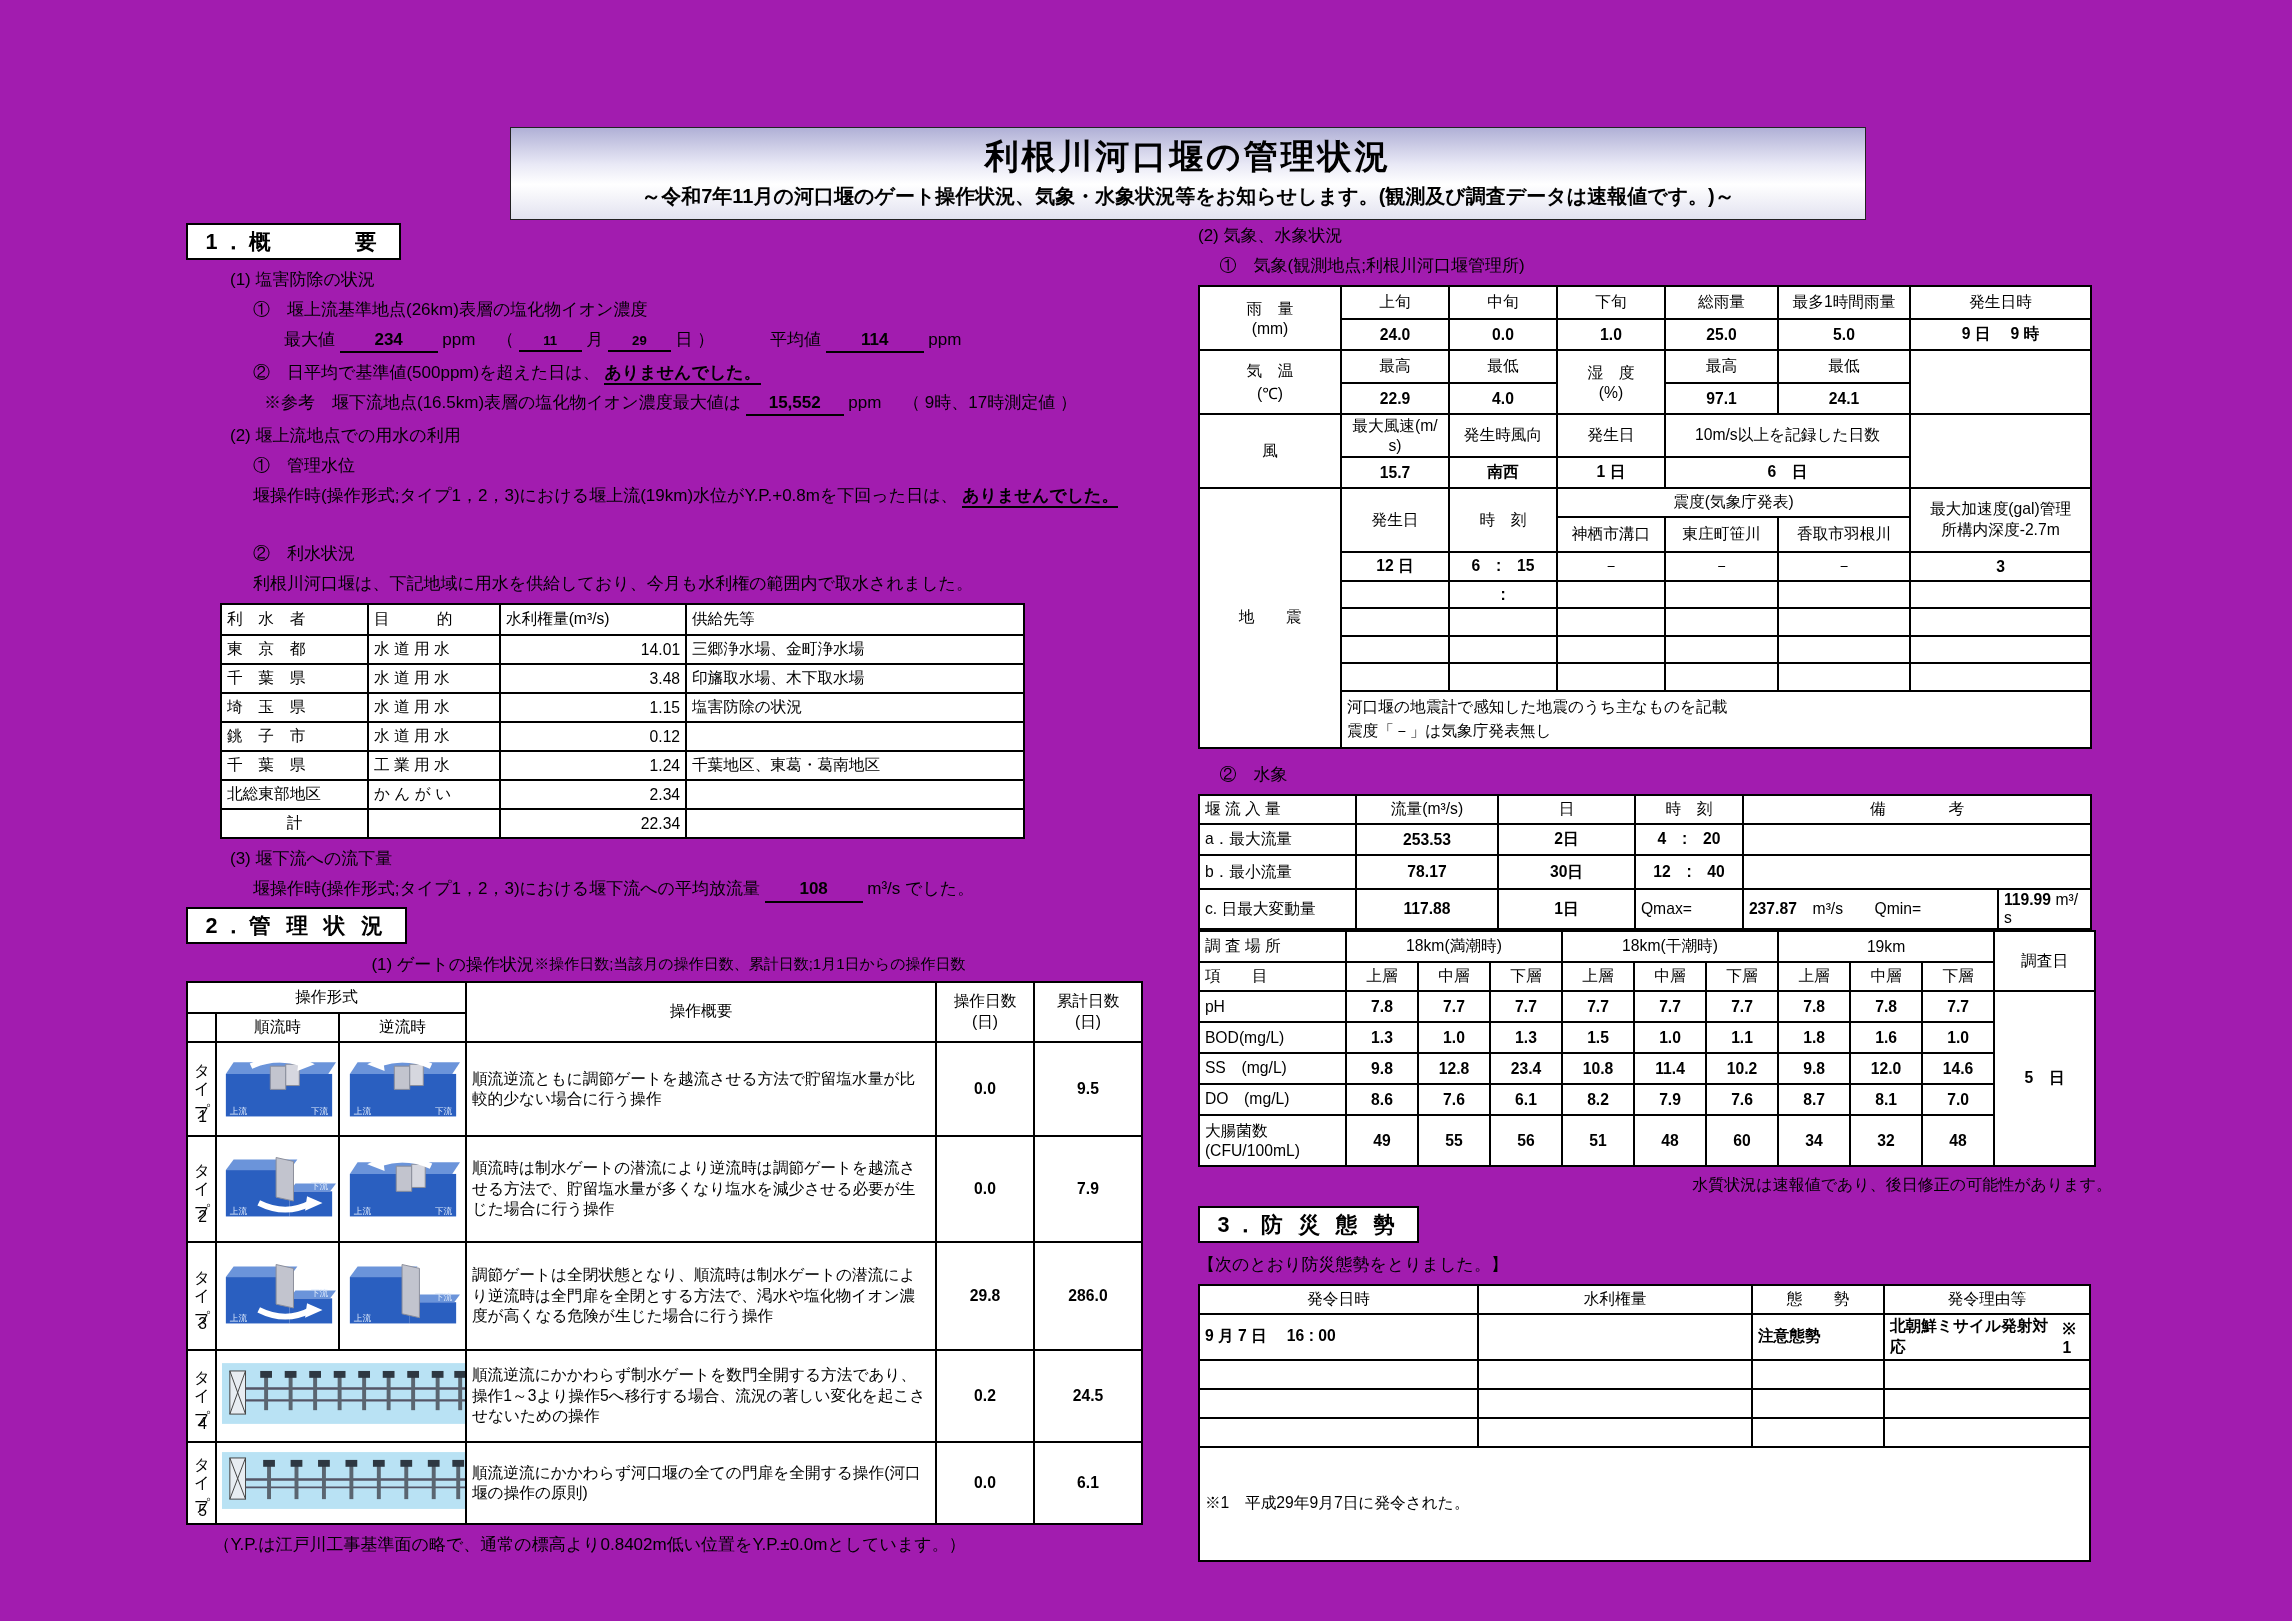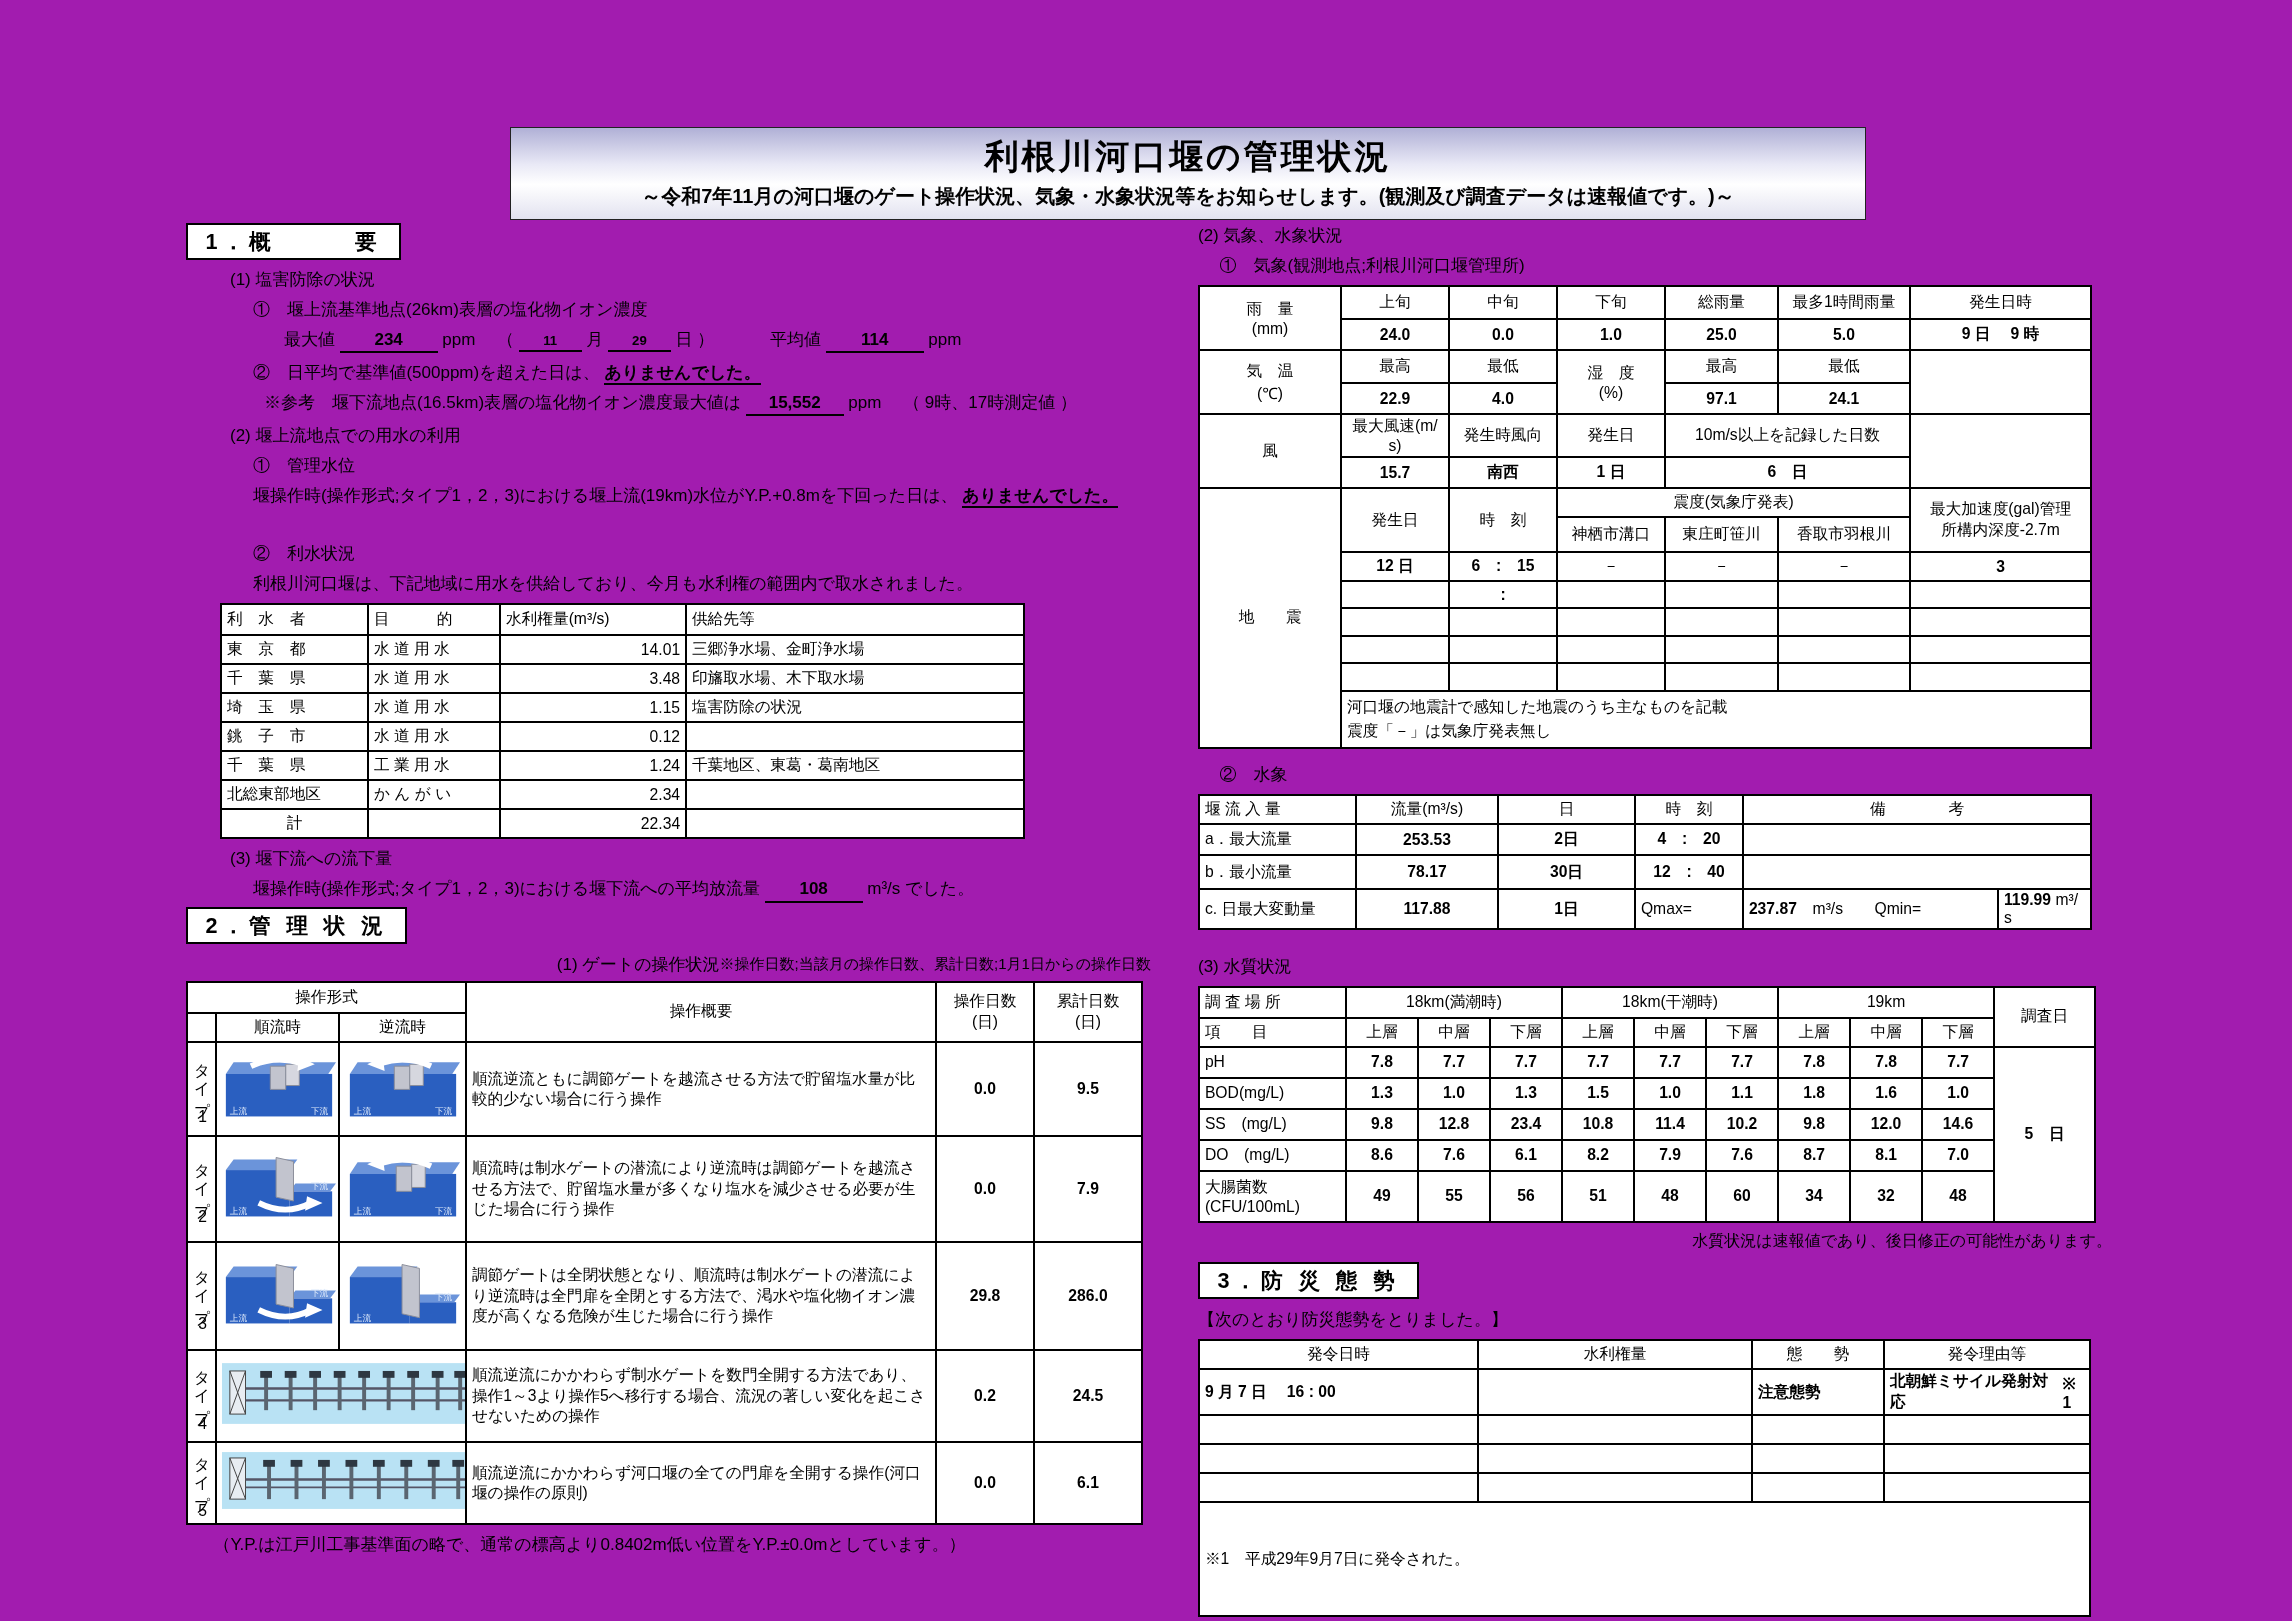--- a/index.html
+++ b/index.html
@@ -29,21 +29,21 @@
   .tb{border-collapse:collapse;table-layout:fixed;border:2.9px solid #000;background:#fff;}
   .tb td{border:2px solid #000;font-size:15.7px;padding:1px 4.9px;vertical-align:middle;
          overflow:hidden;word-break:break-all;}
   .ctr{text-align:center}.rt{text-align:right}.b{font-weight:bold}
   .pre{white-space:pre-line}.sm{font-size:13.2px}.sum{font-size:15px;line-height:1.3}
   .vtext{writing-mode:vertical-rl;text-orientation:upright;font-size:13.7px;padding:2px 1px;
          text-align:center;letter-spacing:1px;}
   .notecell{font-size:15.7px;vertical-align:middle;}
   .notecell div{margin:2.9px 0;}
   .gatenote{font-size:15px;}
-  .flexjust{display:flex;justify-content:flex-end;align-items:center;}
+  .flexjust{display:flex;justify-content:center;align-items:center;}
   .qnote{font-size:16px;text-align:right;margin:7.8px 2px 9.8px 0;}
   .intro{font-size:17px;margin:9.8px 0 7.8px 0;}
   .fncell{vertical-align:top;height:110px;font-size:16px;padding-top:3.9px;}
   .imgcell{padding:2.9px;text-align:center;background:#fff;}
 </style>
 </head>
 <body>
 
 <div class="page">
 
@@ -508,21 +508,20 @@
         <td>c. 日最大変動量</td>
         <td class="ctr b">117.88</td>
         <td class="ctr b">1日</td>
         <td>Qmax=</td>
         <td><span class="b">237.87</span>　<span>m³/s</span>　　<span>Qmin=</span></td>
         <td><span class="b">119.99</span> <span>m³/s</span></td>
       </tr>
     </tbody>
       </table>
 
-    <div class="ln" style="margin-top:25.5px">(3) 水質状況</div>
     <table class="tb" style="width:892px">
       <colgroup>
           <col style="width:147px">
           <col style="width:72px">
           <col style="width:72px">
           <col style="width:72px">
           <col style="width:72px">
           <col style="width:72px">
           <col style="width:72px">
           <col style="width:72px">

